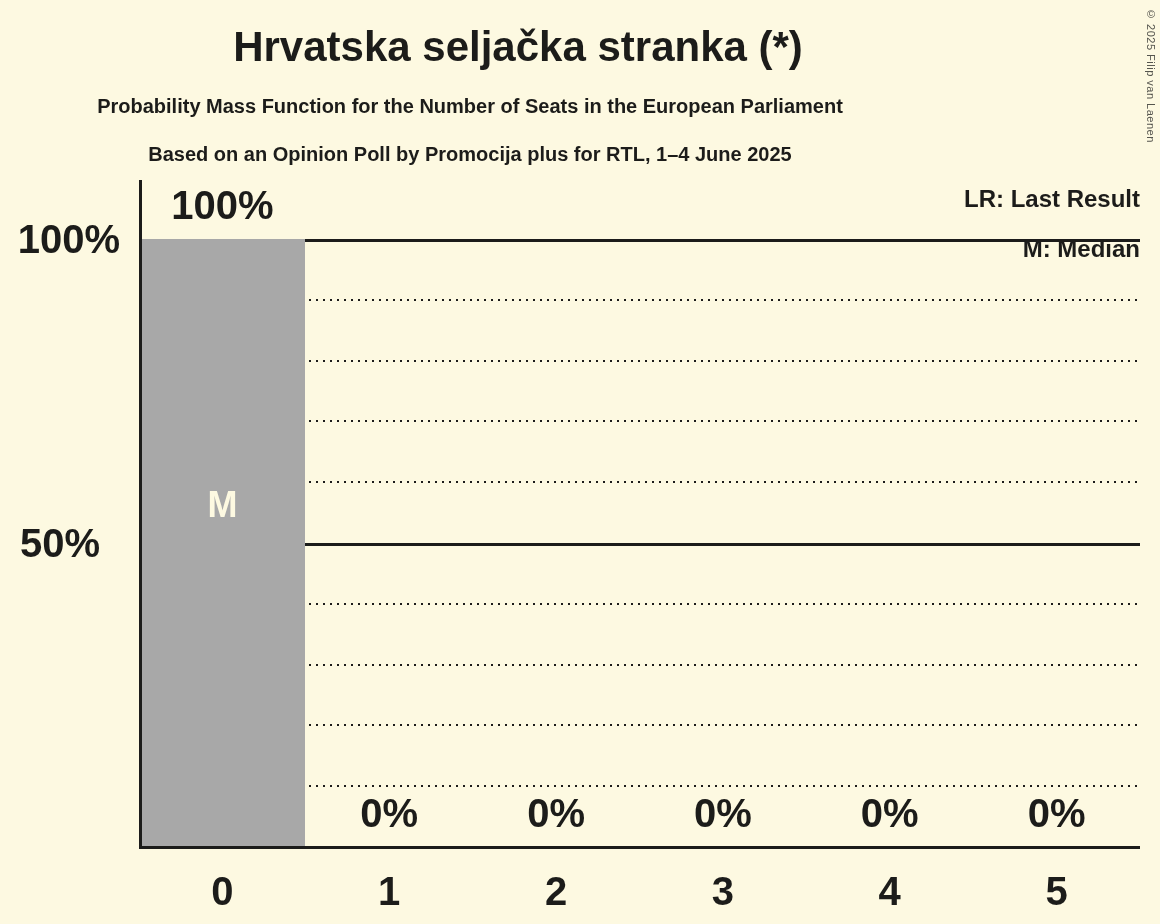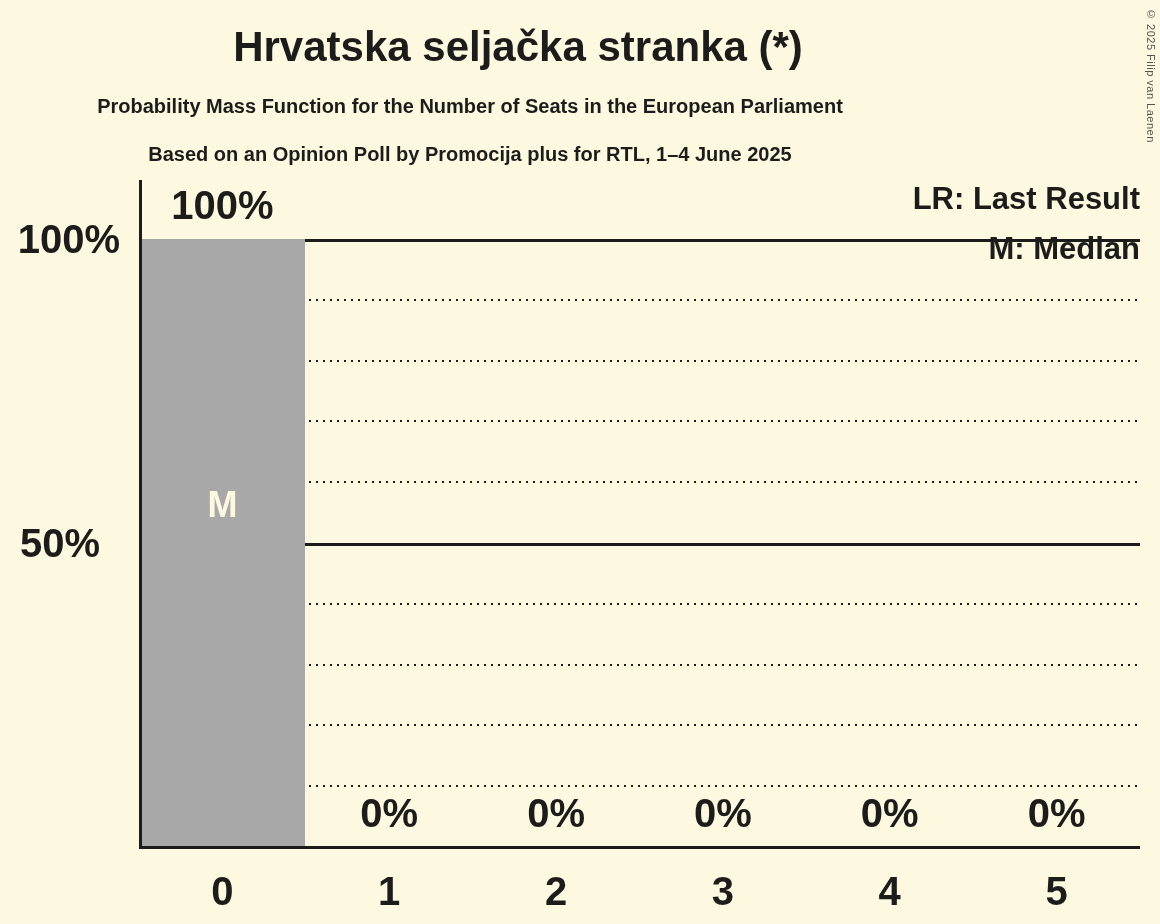--- a/index.html
+++ b/index.html
@@ -23,21 +23,21 @@
   }
   .subtitle{
     left:4px;width:932px;
     font-size:20px;font-weight:700;line-height:30px;
     text-align:center;
   }
   .subtitle.line1{top:91px;}
   .subtitle.line2{top:139px;}
   .legend-item{
     right:20px;
-    font-size:31px;font-weight:700;line-height:30px;
+    font-size:24px;font-weight:700;line-height:30px;
     text-align:right;
     z-index:6;
   }
   .legend-item.lr{top:184px;}
   .legend-item.median{top:234px;}
   .copyright{
     top:8px;right:3px;
     font-size:11px;font-weight:400;
     color:var(--copy,#55554E);
     writing-mode:vertical-rl;

